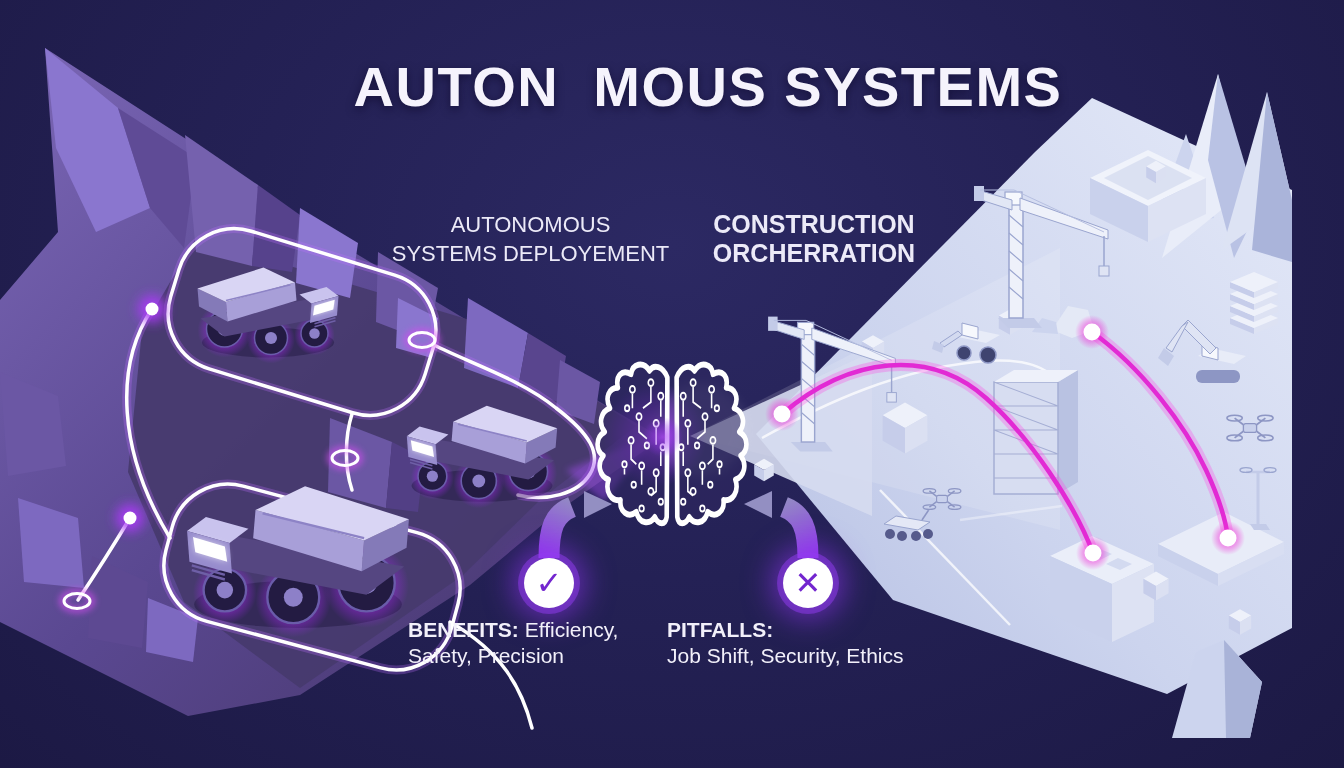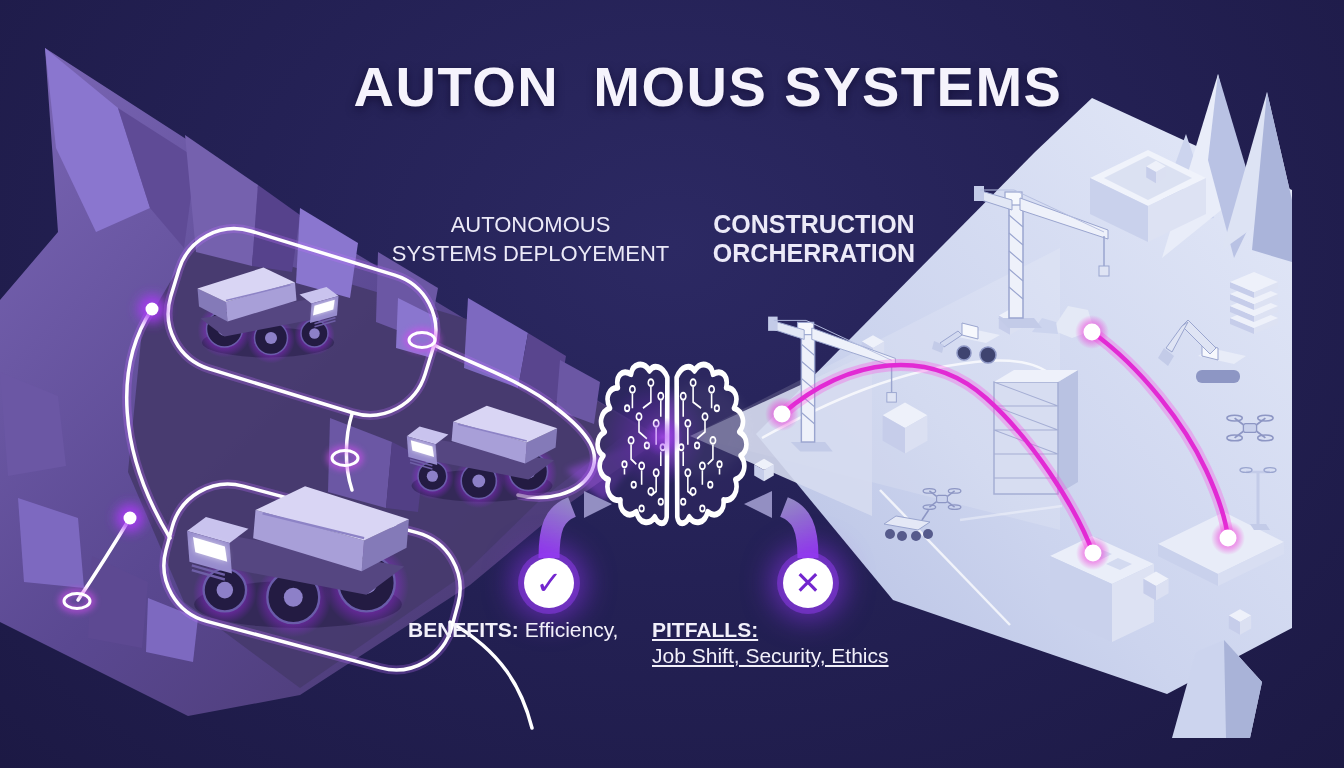--- a/index.html
+++ b/index.html
@@ -9,21 +9,21 @@
   svg{position:absolute;left:0;top:0;}
   .title{position:absolute;top:56px;left:0;width:100%;text-align:center;
          font-weight:700;font-size:56px;line-height:1.1;letter-spacing:1.5px;
          color:#f5f3fc;white-space:pre;text-shadow:0 3px 10px rgba(12,8,42,.65);padding-left:36px;}
   .label{position:absolute;text-align:center;color:#eceaf8;}
   #labelMining{left:378px;top:210px;width:305px;font-size:22px;font-weight:500;line-height:29px;}
   #labelConstruction{left:664px;top:210px;width:300px;font-size:25px;font-weight:700;line-height:29px;}
   .note{position:absolute;text-align:left;color:#f2f0fa;font-size:21px;line-height:26px;}
   .note b{font-weight:700;}
   #benefits{left:408px;top:617px;width:272px;}
-  #pitfalls{left:652px;top:617px;width:282px;text-decoration:underline;}
+  #pitfalls{left:667px;top:617px;width:282px;}
   .badge{position:absolute;width:50px;height:50px;border-radius:50%;background:#ffffff;
          display:flex;align-items:center;justify-content:center;
          box-shadow:0 0 0 6px rgba(146,60,240,.5),0 0 28px 12px rgba(148,52,244,.55);
          color:#7326cf;font-size:32px;font-weight:bold;line-height:1;
          font-family:"DejaVu Sans",sans-serif;}
 </style>
 </head>
 <body>
 
 <div class="stage">
@@ -415,20 +415,21 @@
 </div>
 <div class="badge" style="left:783px;top:558px;">
   <span>✕</span>
 </div>
 
 <div class="note" id="benefits">
   <div>
     <b>BENEFITS:</b>
     <span>Efficiency,</span>
   </div>
+  <div>Safety, Precision</div>
 </div>
 
 <div class="note" id="pitfalls">
   <div>
     <b>PITFALLS:</b>
   </div>
   <div>Job Shift, Security, Ethics</div>
 </div>
 
 </div>

